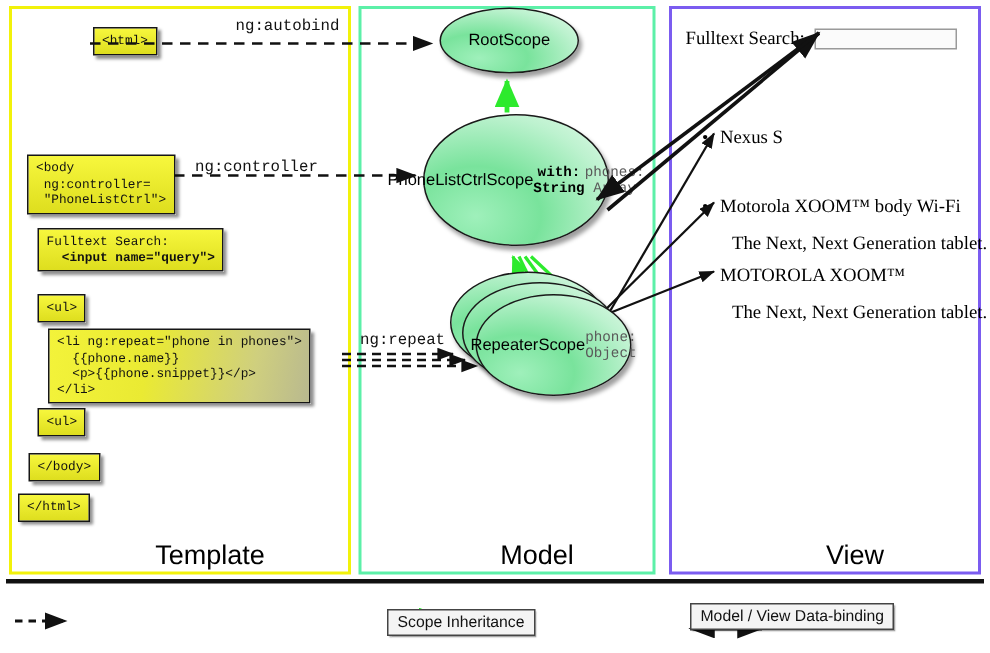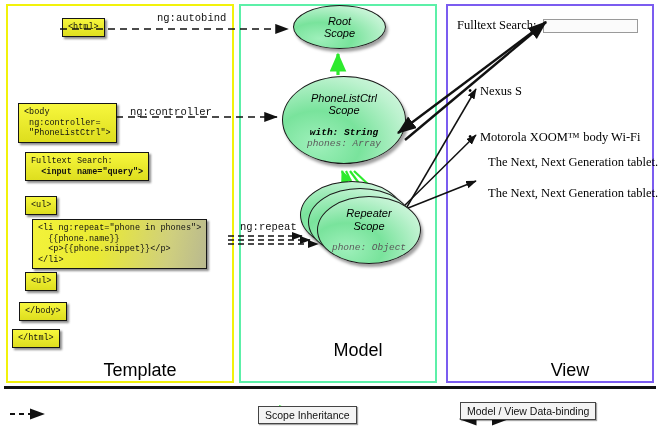--- a/index.html
+++ b/index.html
@@ -10,21 +10,21 @@
 
   
   .panel{position:absolute;background:#fff;box-sizing:border-box;}
   #panel-template{left:6px;  top:4px;  width:228px; height:379px; border:2px solid #f2f20a;}
   #panel-model   {left:239px;top:4px;  width:198px; height:379px; border:2px solid #5cf0a8;}
   #panel-view    {left:446px;top:4px;  width:208px; height:379px; border:2px solid #7b5cf0;}
 
   .panel-label{position:absolute;text-align:center;font-size:18px;color:#000;
                font-family:"Liberation Sans", sans-serif;font-weight:400;padding-left:20px;}
   #label-template{left:6px;  top:360px;width:228px;}
-  #label-model   {left:239px;top:340px;width:198px;}
+  #label-model   {left:239px;top:360px;width:198px;}
   #label-view    {left:446px;top:360px;width:208px;}
 
   
   .codebox{position:absolute;box-sizing:border-box;
            border:1.6px solid #161616;
            background:linear-gradient(180deg,#f7f73d 0%,#e9e92c 55%,#dede1e 100%);
            box-shadow:2px 2px 2px rgba(0,0,0,.45);
            font-family:"Liberation Mono", monospace;
            font-size:8.5px;line-height:10.5px;color:#111;
            padding:3px 5px;white-space:pre;}
@@ -38,22 +38,22 @@
   #cb-li      {left:32px; top:219px;}
   #cb-ul2     {left:25px; top:272px;}
   #cb-bodyend {left:19px; top:302px;}
   #cb-htmlend {left:12px; top:329px;}
 
   
   .scope{position:absolute;border-radius:50%;
          border:1.7px solid #1a1a1a;
          background:radial-gradient(ellipse at 28% 78%, #9ff0bb 0%, #79e39c 35%, #bdf2cf 72%, #e6faec 100%);
          box-shadow:2px 3px 3px rgba(0,0,0,.38);
-         display:flex;flex-direction:column;align-items:center;justify-content:center;
-         text-align:center;color:#000;box-sizing:border-box;font-style:italic;}
+         display:flex;flex-direction:row;align-items:center;justify-content:center;
+         text-align:center;color:#000;box-sizing:border-box;}
   .scope .sname{font-size:11px;line-height:12.5px;font-family:"Liberation Sans", sans-serif;}
   .scope .sprop{font-family:"Liberation Mono", monospace;font-size:9.5px;line-height:11px;}
   .scope .sprop.b{font-weight:bold;color:#000;}
   .scope .sprop.g{color:#5a5a5a;}
 
   #sc-root  {left:293px;top:5px;  width:93px; height:44px;}
   #sc-plc   {left:282px;top:76px; width:124px;height:88px;justify-content:center;}
   #sc-rep3  {left:300px;top:181px;width:104px;height:68px;z-index:1;}
   #sc-rep2  {left:308px;top:188px;width:104px;height:68px;z-index:2;}
   #sc-rep1  {left:317px;top:196px;width:104px;height:68px;z-index:3;}
@@ -143,21 +143,21 @@
     <div class="phone-item" style="top:76px;">
       <div class="phone-name"><span class="bullet">•</span><span>Nexus S</span></div>
     </div>
 
     <div class="phone-item" style="top:122px;">
       <div class="phone-name"><span class="bullet">•</span><span>Motorola XOOM™  body Wi-Fi</span></div>
       <div class="phone-snip">The Next, Next Generation tablet.</div>
     </div>
 
     <div class="phone-item" style="top:168px;">
-      <div class="phone-name"><span class="bullet">•</span></div>
+      <div class="phone-name"><span class="bullet">•</span><span>MOTOROLA XOOM™</span></div>
       <div class="phone-snip">The Next, Next Generation tablet.</div>
     </div>
   </div>
 
   <svg class="overlay" viewBox="0 0 660 435">
     <defs>
       <marker id="ah-black" markerWidth="9" markerHeight="9" refX="7.5" refY="3" orient="auto">
         <path d="M0,0 L8,3 L0,6 z" fill="#111"></path>
       </marker>
       <marker id="ah-black-sm" markerWidth="8" markerHeight="8" refX="6.5" refY="2.6" orient="auto">

